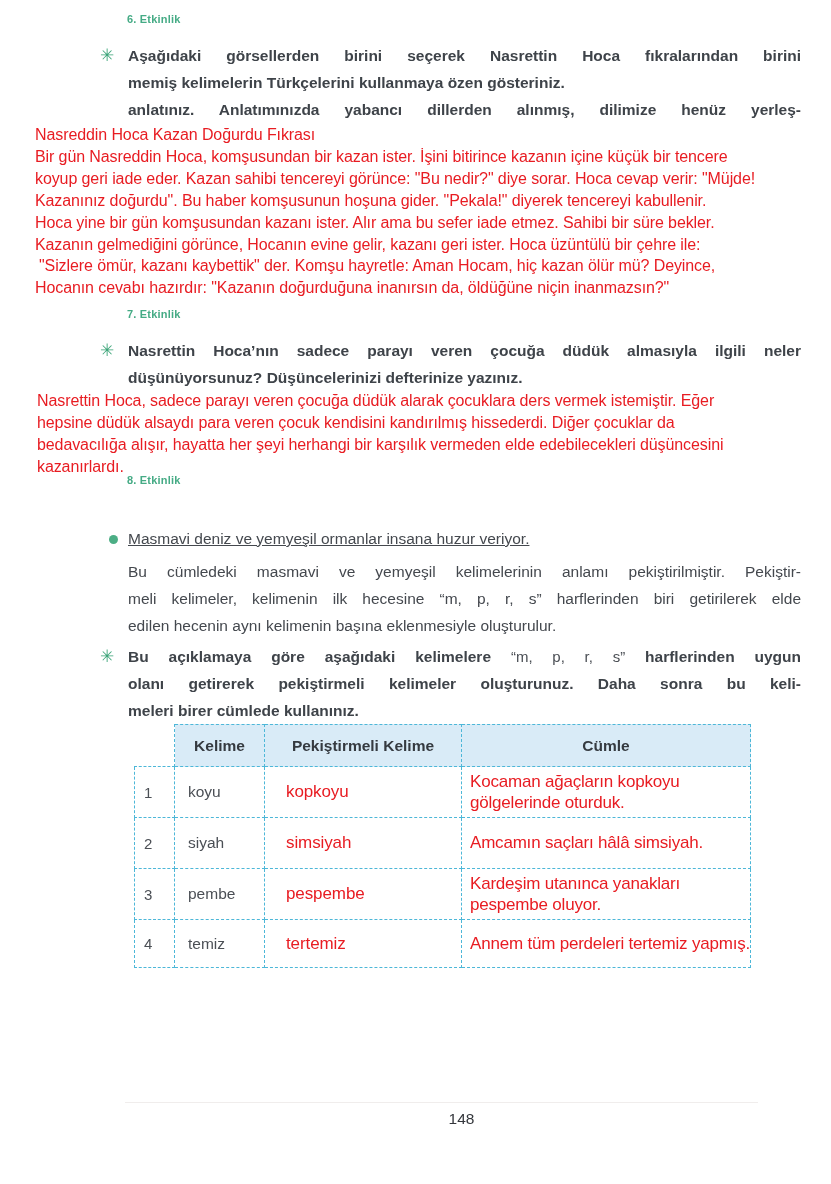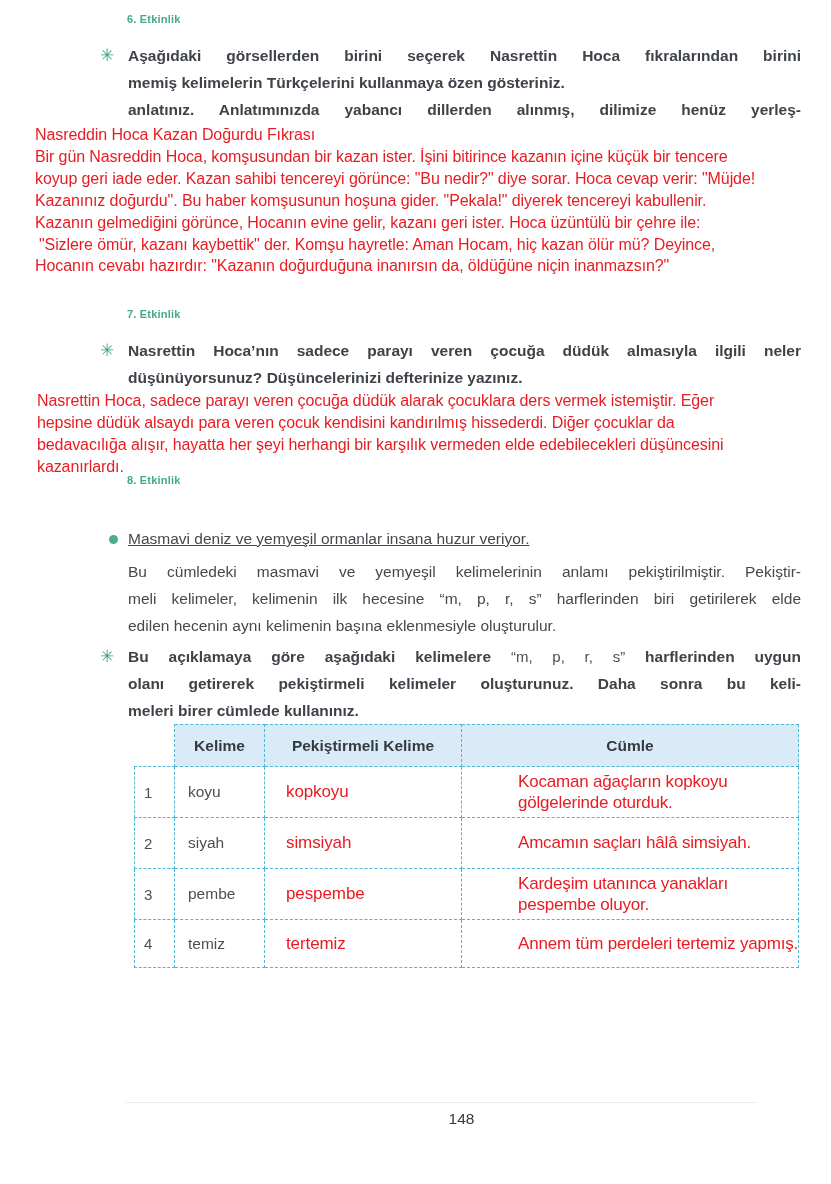--- a/index.html
+++ b/index.html
@@ -37,21 +37,21 @@
        font-size:15.5px;color:var(--soft);}
   .cell{border-right:1px dashed var(--tb);border-bottom:1px dashed var(--tb);display:flex;align-items:center;}
   .cell.head{border-top:1px dashed var(--tb);background:var(--headbg);justify-content:center;
              font-weight:700;color:#353a40;font-size:15.5px;}
   .cell.ghost{border-right:1px dashed var(--tb);border-bottom:1px dashed var(--tb);background:#ffffff;}
   .cell.num{border-left:1px dashed var(--tb);padding-left:9px;font-size:15px;}
   .cell.kel{padding-left:13px;}
   .cell.pek{padding-left:21px;color:var(--red);font-size:17px;letter-spacing:-0.1px;}
   .cell.cum{padding-left:8px;color:var(--red);font-size:17px;letter-spacing:-0.2px;
             flex-direction:column;align-items:flex-start;justify-content:center;line-height:21.5px;}
-  .cl{display:block;white-space:nowrap;margin-left:48px;}
+  .cl{display:block;white-space:nowrap;}
 
   .faint-line{position:absolute;left:125px;top:1102px;width:633px;height:1px;background:#f0edec;}
   .pagenum{position:absolute;left:0;top:1110px;width:100%;text-align:center;
            font-size:15.5px;color:#34373c;margin-left:46px;}
 </style>
 </head>
 <body>
 
 <div class="page">
 
@@ -60,20 +60,21 @@
   <div class="instr" style="top:42px">
     <div class="il">Aşağıdaki görsellerden birini seçerek Nasrettin Hoca fıkralarından birini</div>
     <div class="il last">memiş kelimelerin Türkçelerini kullanmaya özen gösteriniz.</div>
     <div class="il">anlatınız. Anlatımınızda yabancı dillerden alınmış, dilimize henüz yerleş-</div>
   </div>
   <div class="answer" style="left:35px;top:124px;width:792px">
     <div class="rl">Nasreddin Hoca Kazan Doğurdu Fıkrası</div>
     <div class="rl">Bir gün Nasreddin Hoca, komşusundan bir kazan ister. İşini bitirince kazanın içine küçük bir tencere</div>
     <div class="rl">koyup geri iade eder. Kazan sahibi tencereyi görünce: "Bu nedir?" diye sorar. Hoca cevap verir: "Müjde!</div>
     <div class="rl">Kazanınız doğurdu". Bu haber komşusunun hoşuna gider. "Pekala!" diyerek tencereyi kabullenir.</div>
+    <div class="rl">Hoca yine bir gün komşusundan kazanı ister. Alır ama bu sefer iade etmez. Sahibi bir süre bekler.</div>
     <div class="rl">Kazanın gelmediğini görünce, Hocanın evine gelir, kazanı geri ister. Hoca üzüntülü bir çehre ile:</div>
     <div class="rl" style="padding-left:4px">"Sizlere ömür, kazanı kaybettik" der. Komşu hayretle: Aman Hocam, hiç kazan ölür mü? Deyince,</div>
     <div class="rl">Hocanın cevabı hazırdır: "Kazanın doğurduğuna inanırsın da, öldüğüne niçin inanmazsın?"</div>
   </div>
 
   <div class="etk-title" style="top:308px">7. Etkinlik</div>
   <div class="star" style="top:337px">✳</div>
   <div class="instr" style="top:337px">
     <div class="il">Nasrettin Hoca’nın sadece parayı veren çocuğa düdük almasıyla ilgili neler</div>
     <div class="il last">düşünüyorsunuz? Düşüncelerinizi defterinize yazınız.</div>

